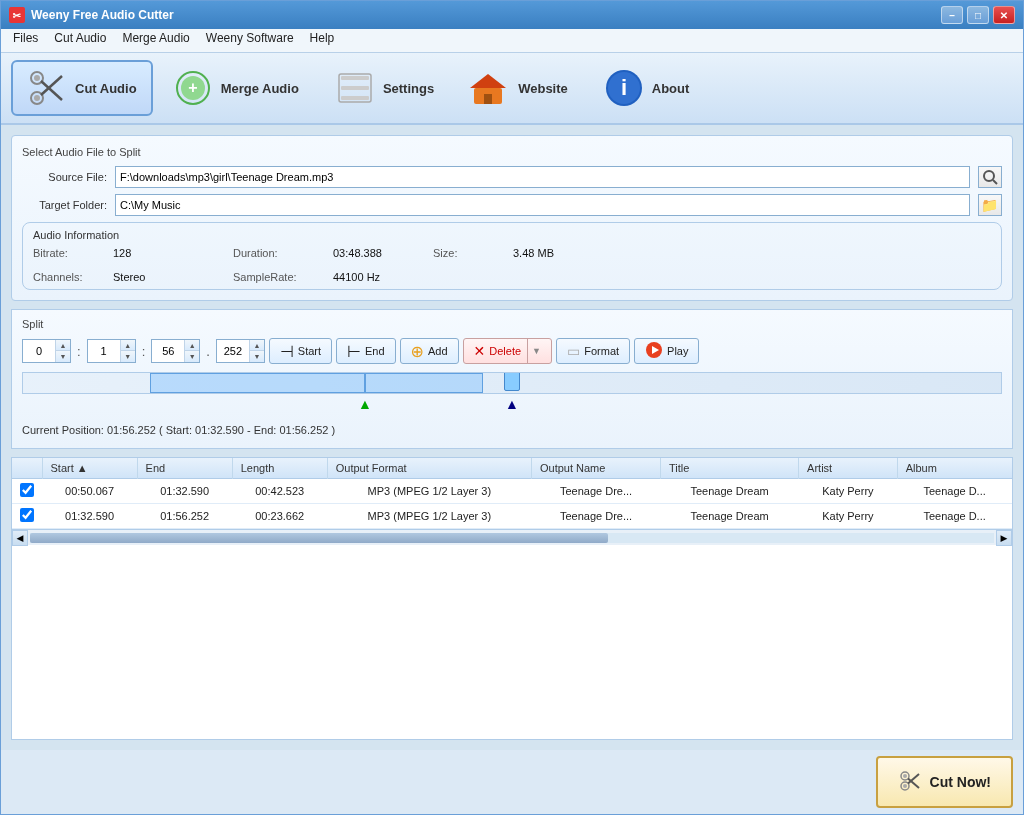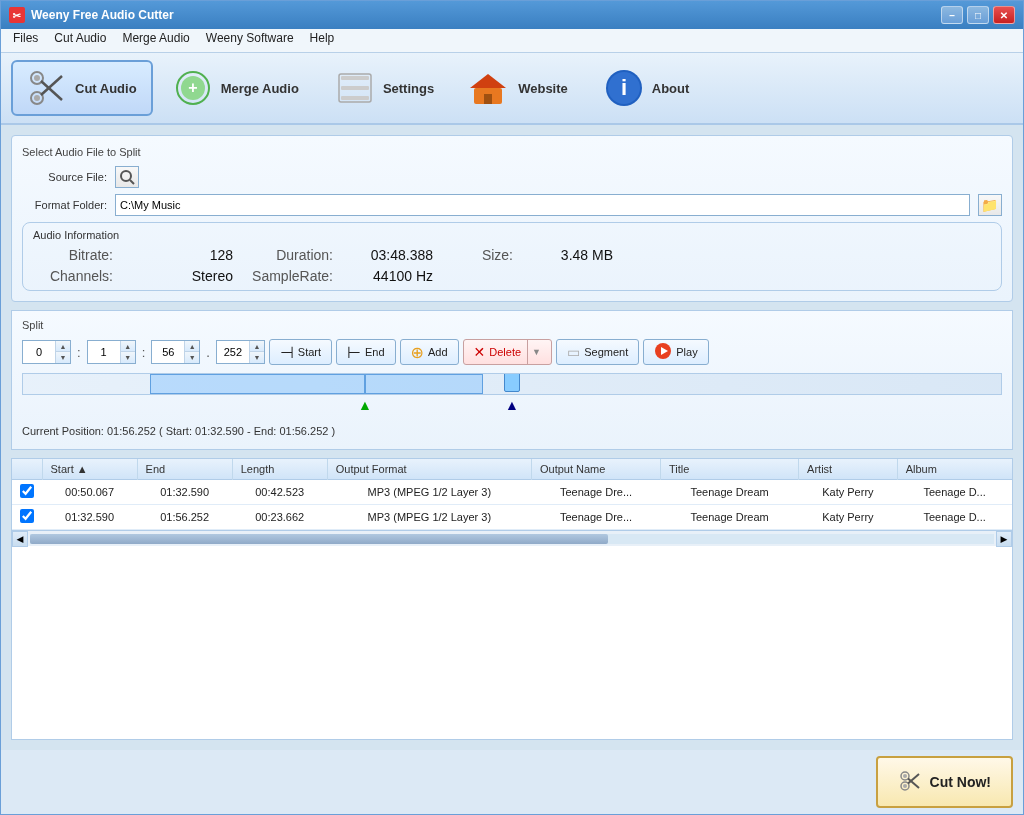--- a/index.html
+++ b/index.html
@@ -183,23 +183,22 @@
       margin-top: 4px;
     }
     .audio-info-title {
       font-size: 11px;
       color: #333;
       margin-bottom: 6px;
     }
     .audio-info-grid {
       display: grid;
       grid-template-columns: 80px 120px 100px 100px 80px 100px;
-      gap: 5px 0;
-      font-size: 14px;
-      text-align: right;
+      gap: 12px 0;
+      font-size: 11px;
     }
     .info-label { color: #555; }
     .info-value { color: #111; }
     
     .split-panel {
       background: linear-gradient(to bottom, #f5faff, #eaf3fc);
       border: 1px solid #b0cce8;
       border-radius: 0;
       padding: 8px 10px;
     }
@@ -499,30 +498,31 @@
     </div>
   </div>
 
   <div class="main-content">
 
     <div class="panel">
       <div class="panel-title">Select Audio File to Split</div>
 
       <div class="form-row">
         <span class="form-label">Source File:</span>
+        <input class="form-input" type="text" value="F:\downloads\mp3\girl\Teenage Dream.mp3" style="">
         <div class="browse-btn">
           <svg width="16" height="16" viewBox="0 0 16 16">
             <circle cx="7" cy="7" r="5" fill="none" stroke="#555" stroke-width="2"></circle>
             <line x1="11" y1="11" x2="15" y2="15" stroke="#555" stroke-width="2"></line>
           </svg>
         </div>
       </div>
 
       <div class="form-row">
-        <span class="form-label">Format Folder:</span>
+        <span class="form-label">Target Folder:</span>
         <input class="form-input" type="text" value="C:\My Music" style="">
         <div class="browse-btn">📁</div>
       </div>
 
       <div class="audio-info-group">
         <div class="audio-info-title">Audio Information</div>
         <div class="audio-info-grid">
           <span class="info-label">Bitrate:</span>
           <span class="info-value">128</span>
           <span class="info-label">Duration:</span>
@@ -588,21 +588,21 @@
           <span style="color:#e8a020; font-size:16px;">⊕</span>
           <span>Add</span>
         </button>
         <button class="delete-btn">
           <span style="font-size:14px;">✕</span>
           <span>Delete</span>
           <span class="delete-dropdown">▼</span>
         </button>
         <button class="split-btn">
           <span style="font-size:14px; color:#aaa;">▭</span>
-          <span>Segment</span>
+          <span>Format</span>
         </button>
         <button class="split-btn">
           <span>
             <svg width="18" height="18" viewBox="0 0 18 18">
               <circle cx="9" cy="9" r="8" fill="#e84020"></circle>
               <polygon points="7,5 14,9 7,13" fill="white"></polygon>
             </svg>
           </span>
           <span>Play</span>
         </button>

